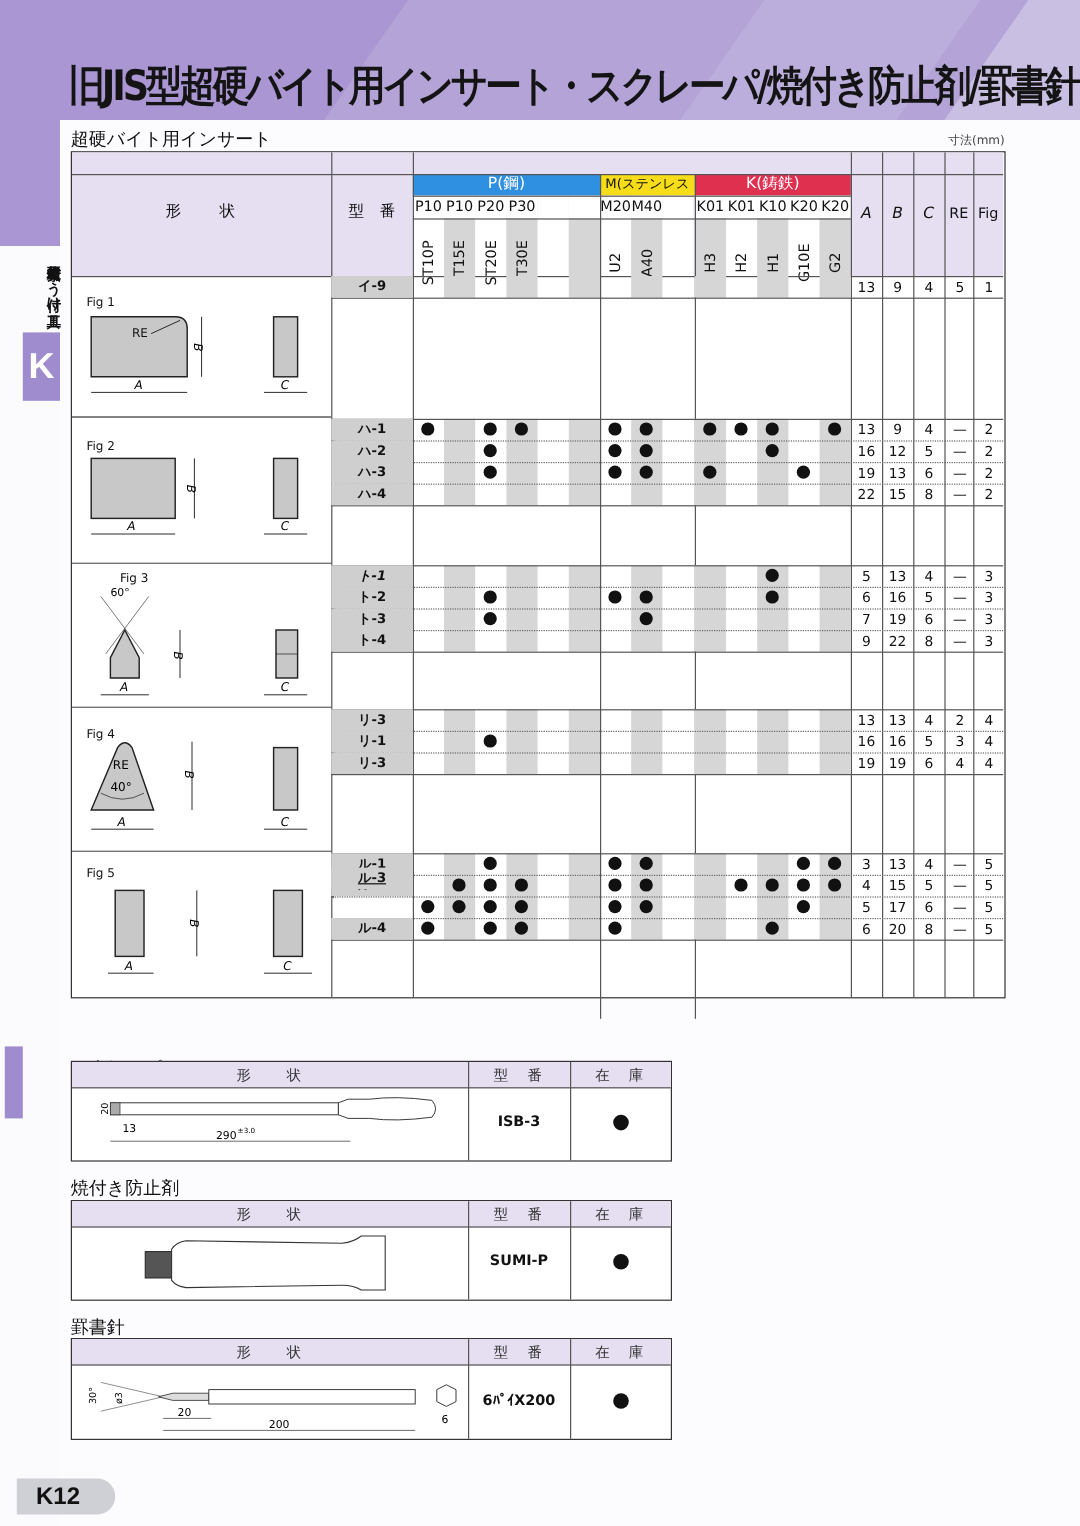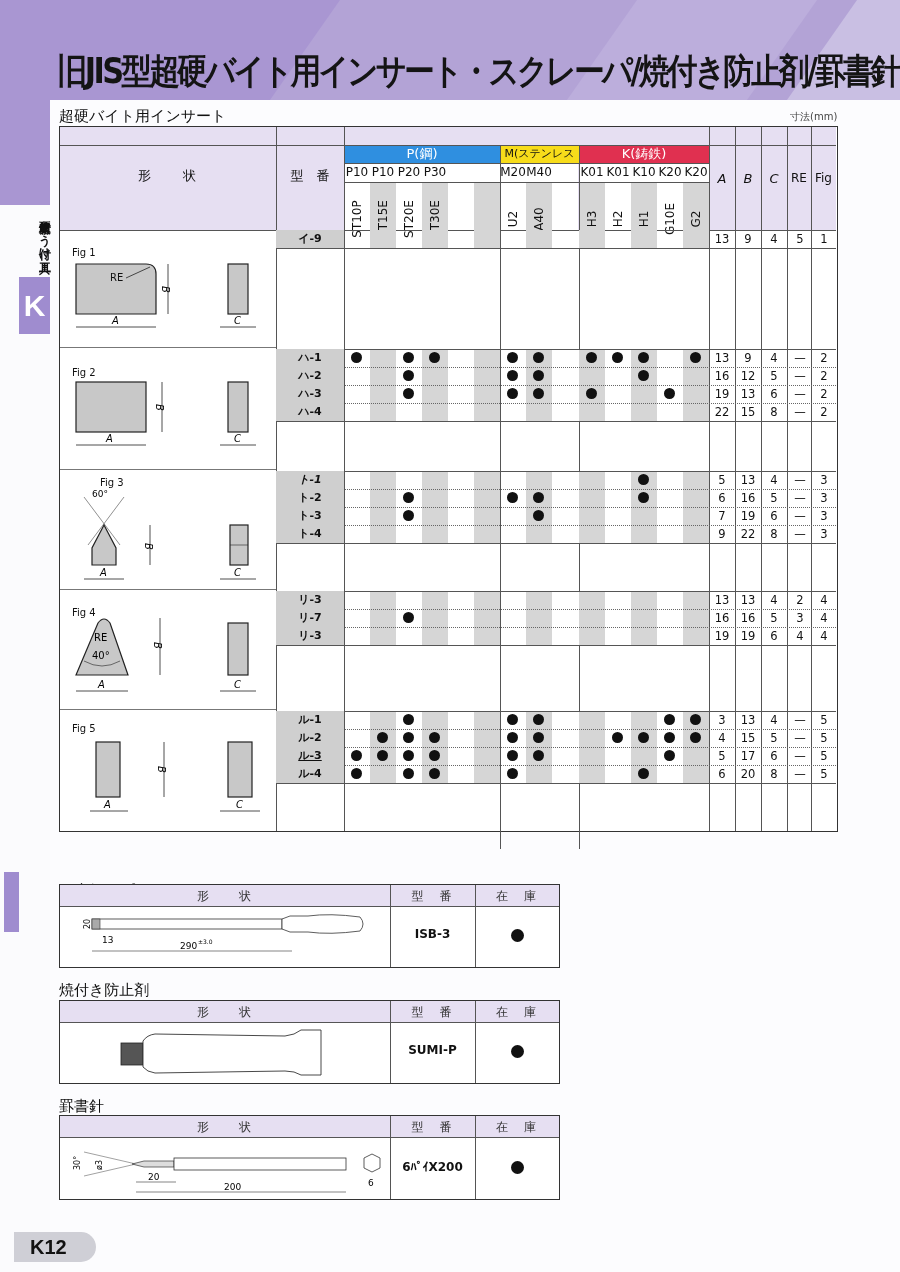--- a/index.html
+++ b/index.html
@@ -297,21 +297,21 @@
       <div class="dim" style="left: 701px; top: 400px;">8</div>
       <div class="dim" style="left: 727px; top: 400px;">—</div>
       <div class="dim" style="left: 751px; top: 400px;">3</div>
       <div class="model-cell" style="top: 464px; height: 18px; line-height: 18px;">リ-3</div>
       <div class="dotted" style="left: 216px; top: 482px; width: 560px;"></div>
       <div class="dim" style="left: 649px; top: 466px;">13</div>
       <div class="dim" style="left: 675px; top: 466px;">13</div>
       <div class="dim" style="left: 701px; top: 466px;">4</div>
       <div class="dim" style="left: 727px; top: 466px;">2</div>
       <div class="dim" style="left: 751px; top: 466px;">4</div>
-      <div class="model-cell" style="top: 482px; height: 18px; line-height: 18px;">リ-7</div>
+      <div class="model-cell" style="top: 482px; height: 18px; line-height: 18px;">リ-1</div>
       <div class="dotted" style="left: 216px; top: 500px; width: 560px;"></div>
       <div class="dot" style="left: 343px; top: 485px;"></div>
       <div class="dim" style="left: 649px; top: 484px;">16</div>
       <div class="dim" style="left: 675px; top: 484px;">16</div>
       <div class="dim" style="left: 701px; top: 484px;">5</div>
       <div class="dim" style="left: 727px; top: 484px;">3</div>
       <div class="dim" style="left: 751px; top: 484px;">4</div>
       <div class="model-cell" style="top: 500px; height: 18px; line-height: 18px;">リ-3</div>
       <div class="dim" style="left: 649px; top: 502px;">19</div>
       <div class="dim" style="left: 675px; top: 502px;">19</div>
@@ -339,21 +339,21 @@
       <div class="dot" style="left: 473px; top: 605px;"></div>
       <div class="dot" style="left: 552px; top: 605px;"></div>
       <div class="dot" style="left: 578px; top: 605px;"></div>
       <div class="dot" style="left: 604px; top: 605px;"></div>
       <div class="dot" style="left: 630px; top: 605px;"></div>
       <div class="dim" style="left: 649px; top: 604px;">4</div>
       <div class="dim" style="left: 675px; top: 604px;">15</div>
       <div class="dim" style="left: 701px; top: 604px;">5</div>
       <div class="dim" style="left: 727px; top: 604px;">—</div>
       <div class="dim" style="left: 751px; top: 604px;">5</div>
-      <div class="model-cell" style="top: 620px; height: 18px; line-height: 18px; text-decoration: underline;">ル-3</div>
+      <div class="model-cell" style="top: 596px; height: 18px; line-height: 18px; text-decoration: underline;">ル-3</div>
       <div class="dotted" style="left: 216px; top: 638px; width: 560px;"></div>
       <div class="dot" style="left: 291px; top: 623px;"></div>
       <div class="dot" style="left: 317px; top: 623px;"></div>
       <div class="dot" style="left: 343px; top: 623px;"></div>
       <div class="dot" style="left: 369px; top: 623px;"></div>
       <div class="dot" style="left: 447px; top: 623px;"></div>
       <div class="dot" style="left: 473px; top: 623px;"></div>
       <div class="dot" style="left: 604px; top: 623px;"></div>
       <div class="dim" style="left: 649px; top: 622px;">5</div>
       <div class="dim" style="left: 675px; top: 622px;">17</div>

